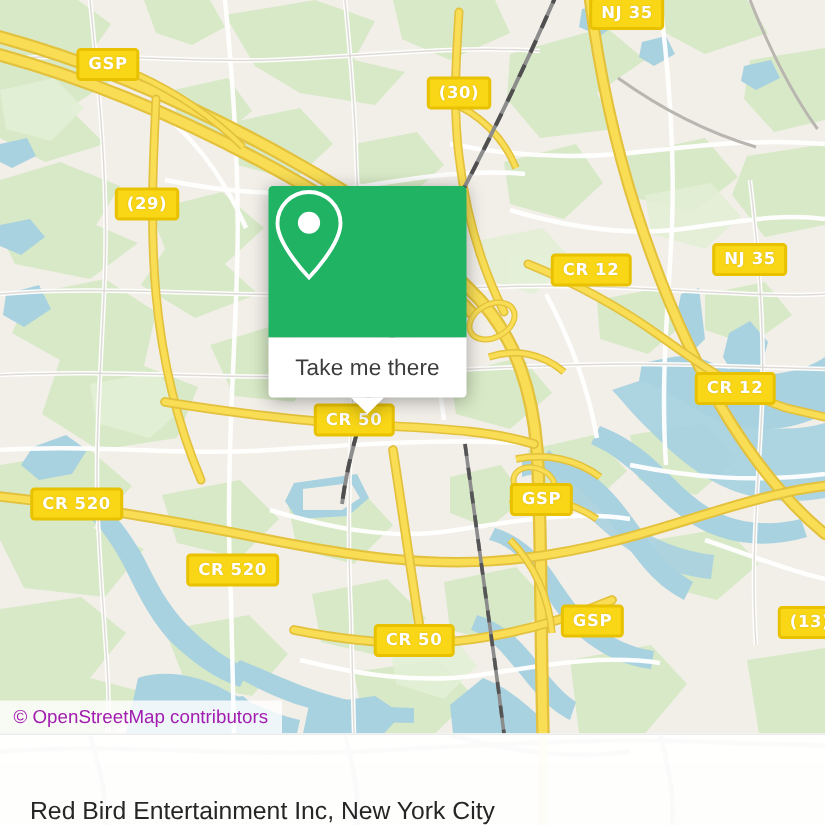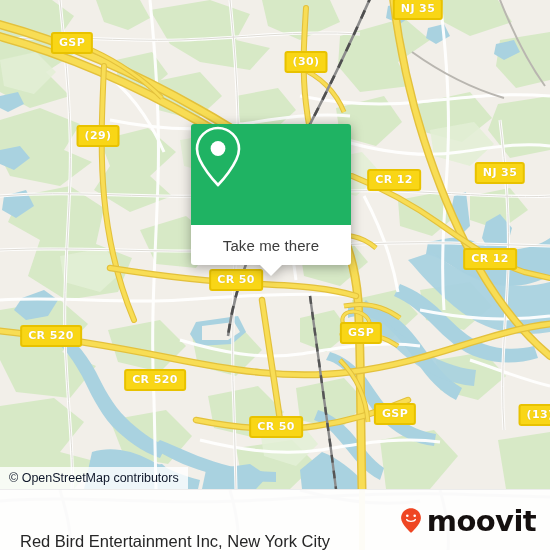--- a/index.html
+++ b/index.html
@@ -23,21 +23,21 @@
     letter-spacing:.4px;
     line-height:1;
     padding:3px 6px 4px 6px;
     white-space:nowrap;
     transform:translate(-50%,-50%);
     text-shadow:0 0 1px rgba(140,110,0,.35);
   }
 
   
   #card{
-    position:absolute;left:191px;top:124px;width:160px;
+    position:absolute;left:179px;top:124px;width:132px;
     filter:drop-shadow(0 2px 6px rgba(0,0,0,.33));
   }
   #card-head{
     background:#1fb363;height:101px;border-radius:3px 3px 0 0;
     display:flex;align-items:center;justify-content:center;
   }
   #card-foot{
     background:#ffffff;height:40px;border-radius:0 0 3px 3px;
     display:flex;align-items:center;justify-content:center;
     position:relative;
@@ -49,21 +49,21 @@
   #card-tail{
     position:absolute;left:50%;top:100%;transform:translateX(-50%);
     width:0;height:0;border-left:11px solid transparent;border-right:11px solid transparent;
     border-top:11px solid #ffffff;
   }
 
   
   #attrib{
     position:absolute;left:0;top:467px;
     background:rgba(255,255,255,.80);
-    color:#0f172a;font-size:12.5px;
+    color:#a21caf;font-size:12.5px;
     padding:4px 9px 5px 9px;
     font-family:"Liberation Sans",sans-serif;
     white-space:nowrap;
   }
 
   
   #footer{
     position:absolute;left:0;top:489px;width:550px;height:61px;
     background:#ffffff;display:flex;align-items:flex-end;
     border-top:1px solid #ececec;overflow:hidden;
@@ -366,24 +366,15 @@
           <path d="M230 489 C236 510 240 530 238 550"></path>
           <path d="M300 489 C340 500 380 506 420 500"></path>
           <path d="M440 489 C446 510 450 530 448 550"></path>
         </g>
         <g stroke="#e0cf66" stroke-width="6" fill="none">
           <path d="M362 489 C362 512 362 532 362 550"></path>
         </g>
       </svg>
     </div>
     <div id="footer-title">Red Bird Entertainment Inc, New York City</div>
-    <div id="logo">
-      <svg id="logo-mark" viewBox="0 0 32 38">
-        <path d="M16 1 C8 1 1.5 7.4 1.5 15.3 C1.5 24.8 16 37 16 37 C16 37 30.5 24.8 30.5 15.3 C30.5 7.4 24 1 16 1 Z" fill="#ef4623"></path>
-        <circle cx="10.6" cy="12" r="1.9" fill="#ffffff"></circle>
-        <circle cx="21.4" cy="12" r="1.9" fill="#ffffff"></circle>
-        <path d="M9.6 17.6 C11.4 21.2 20.6 21.2 22.4 17.6" fill="none" stroke="#ffffff" stroke-width="2.1" stroke-linecap="round"></path>
-      </svg>
-      <span id="logo-text">moovit</span>
-    </div>
   </div>
 
 </div>
 
 </body></html>

